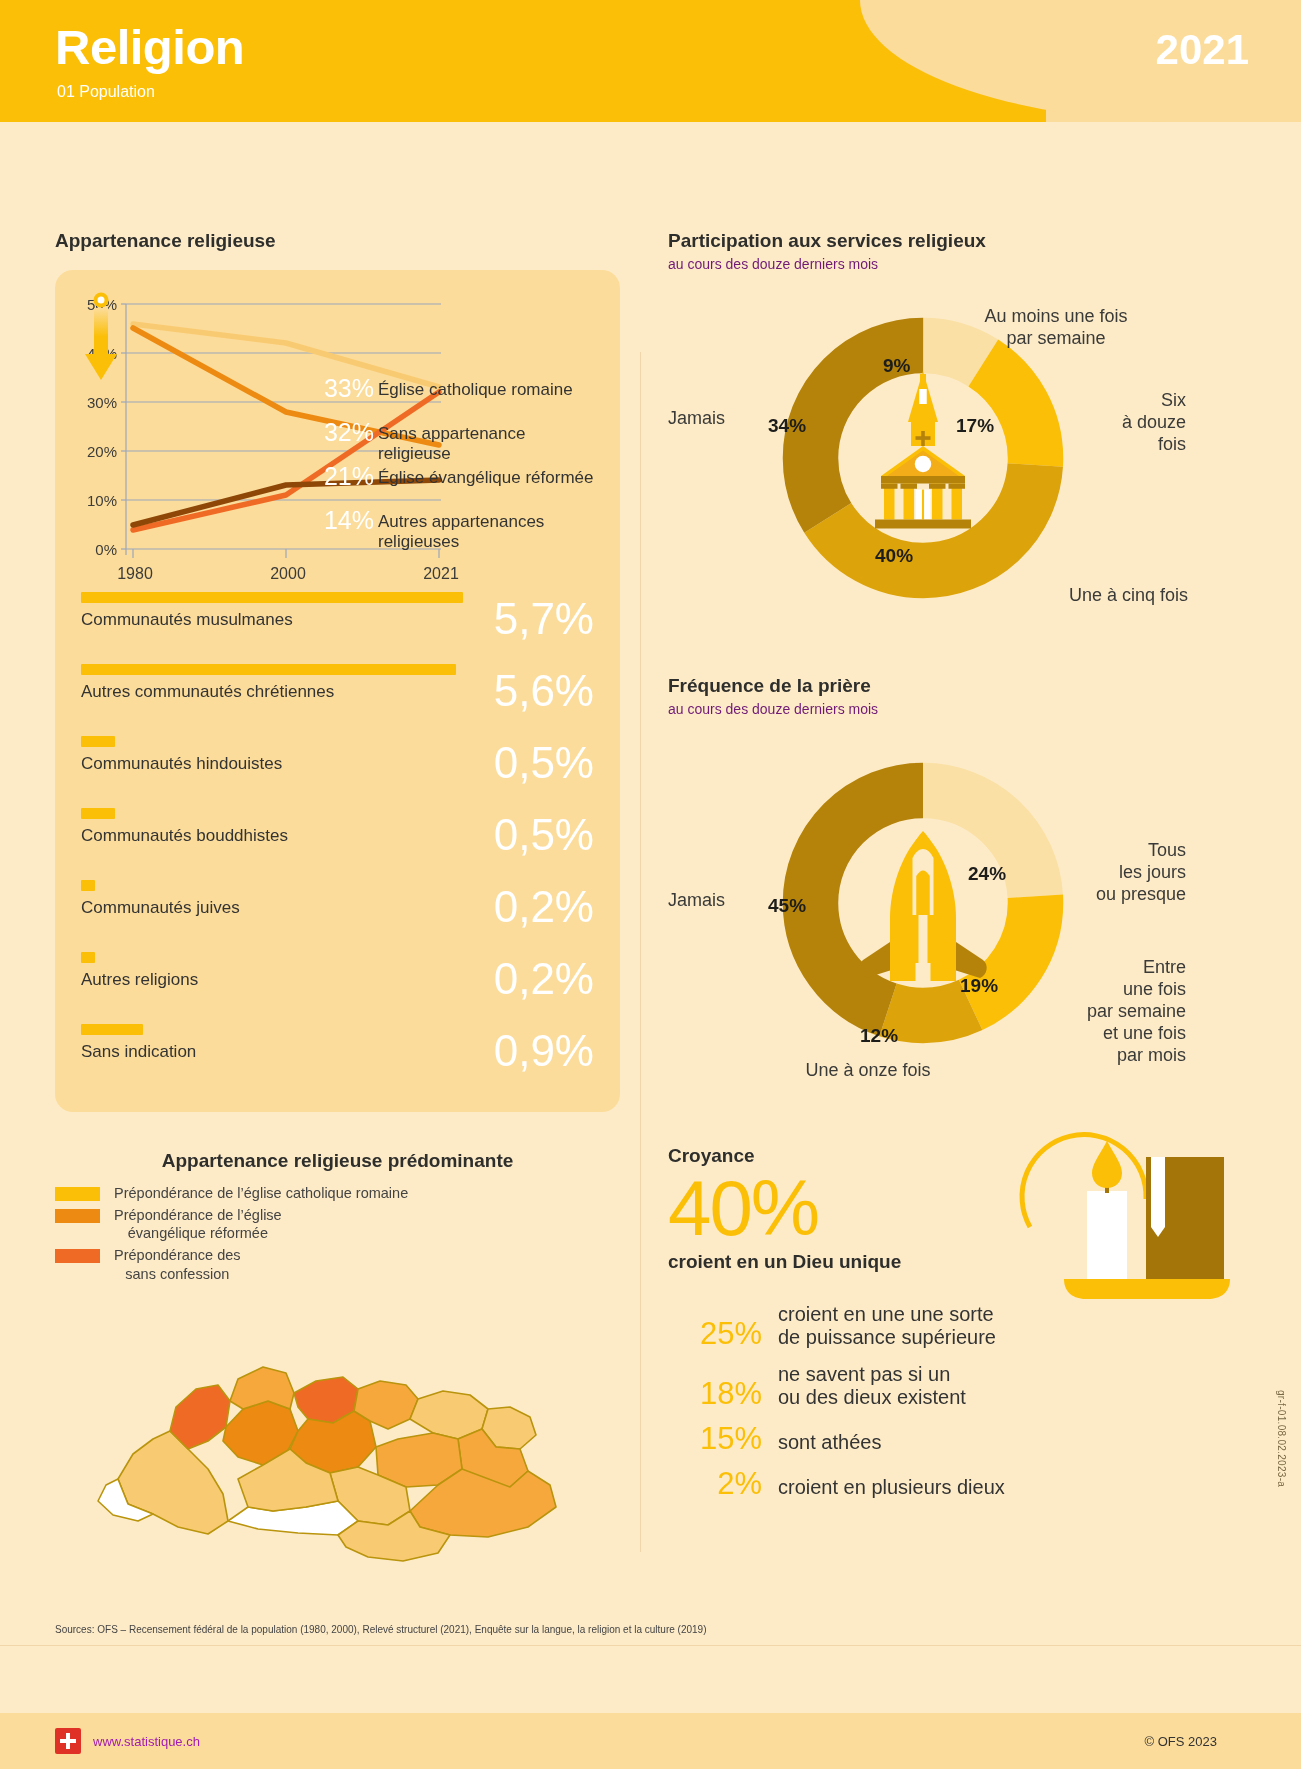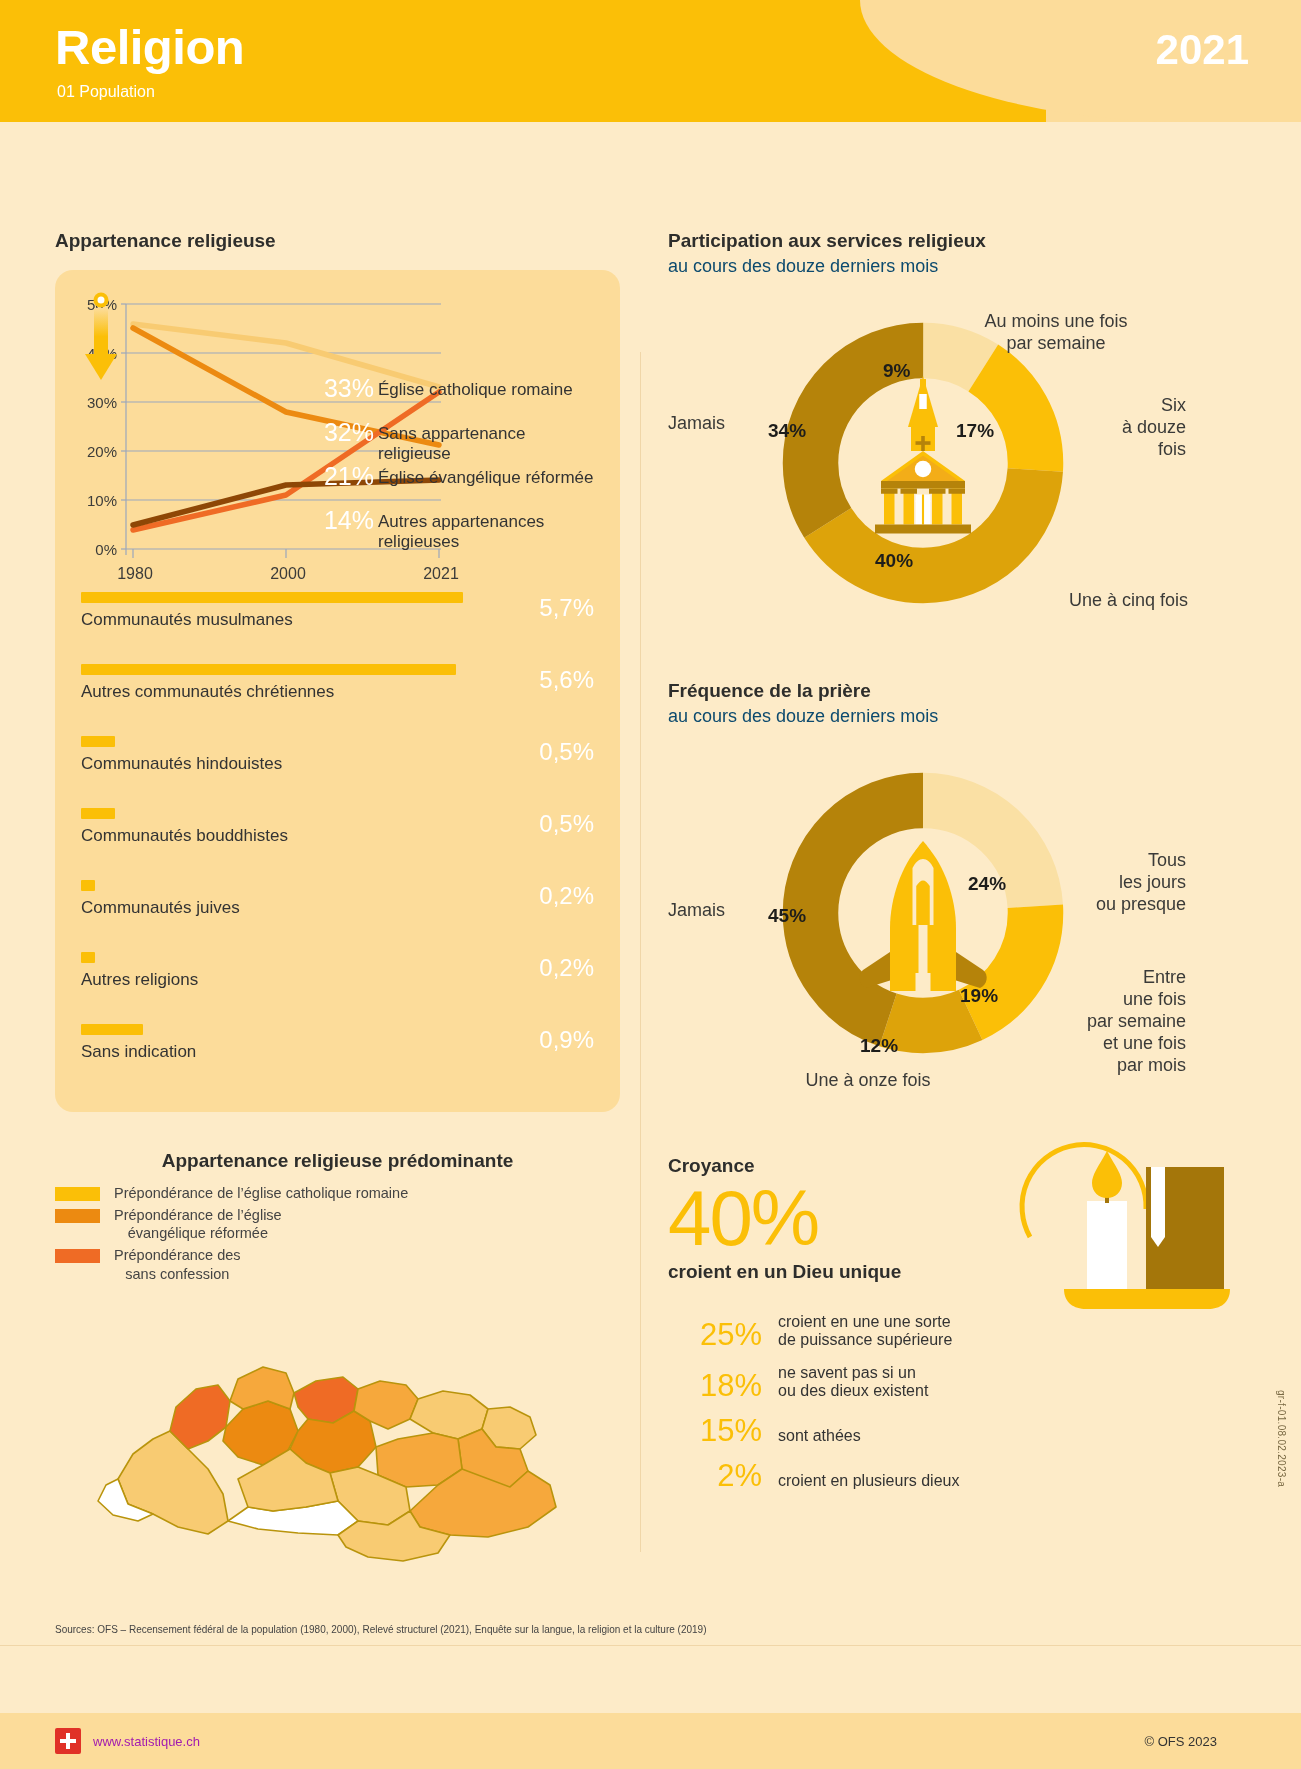--- a/index.html
+++ b/index.html
@@ -52,21 +52,21 @@
   .col-right { position: absolute; left: 668px; top: 108px; width: 580px; }
   .divider {
     position: absolute; left: 640px; top: 230px; width: 1px; height: 1200px;
     background: #f0d6a8;
   }
 
   h2.section {
     font-size: 19px; font-weight: bold; color: #2e2e2c;
     margin-bottom: 4px;
   }
-  .section-sub { font-size: 18px; color: #0c4a6e; font-weight: 400; }
+  .section-sub { font-size: 14px; color: #701a75; font-weight: 400; }
 
   
   .card {
     background: #fcdc9a;
     border-radius: 18px;
     padding: 22px 26px 26px 26px;
     margin-top: 18px;
     position: relative;
   }
 
@@ -88,21 +88,21 @@
   }
 
   
   .barrow { position: relative; margin-top: 10px; height: 62px; }
   .bar {
     height: 11px; background: #fbbf07; border-radius: 1px;
   }
   .barlabel { font-size: 17px; color: #333; margin-top: 7px; }
   .barval {
     position: absolute; right: 0; top: 2px;
-    font-size: 24px; color: #fff; width: 120px; text-align: right;
+    font-size: 44px; color: #fff; width: 120px; text-align: right;
   }
 
   
   .donut-wrap { position: relative; height: 330px; margin-top: 18px; }
   .donut-lbl {
     position: absolute; font-size: 18px; color: #3a3a38; line-height: 1.22;
   }
   .donut-pct {
     position: absolute; font-size: 19px; font-weight: bold; color: #1d1d1b;
   }
@@ -118,21 +118,21 @@
     font-size: 78px; color: #fbbf07; font-weight: 300; line-height: 0.95;
     letter-spacing: -2px;
   }
   .big40-sub { font-size: 19px; font-weight: bold; color: #2e2e2c; margin-top: 6px;}
   .belief-row { display: flex; align-items: flex-end; margin-bottom: 10px; }
   .belief-pct {
     width: 110px; flex: 0 0 110px; text-align: right;
     font-size: 31px; color: #fbbf07; font-weight: 400; line-height: 1;
     padding-right: 16px;
   }
-  .belief-txt { font-size: 16px; color: #333; line-height: 1.15; padding-top: 4px; }
+  .belief-txt { font-size: 20px; color: #333; line-height: 1.15; padding-top: 4px; }
 
   
   .sources {
     position: absolute; left: 55px; top: 1624px;
     font-size: 10px; color: #444;
   }
   .hr {
     position: absolute; left: 0; top: 1645px; width: 1301px; height: 1px;
     background: #f0d6a8;
   }

